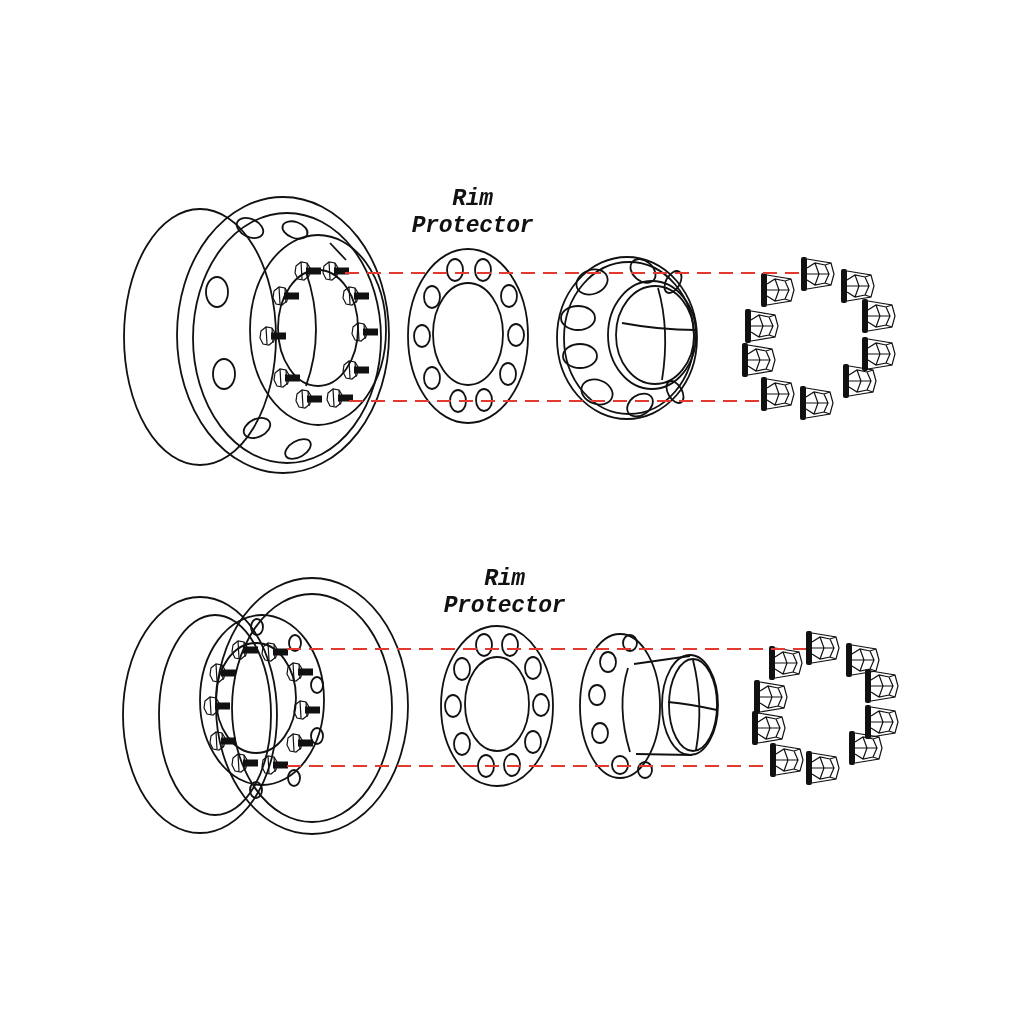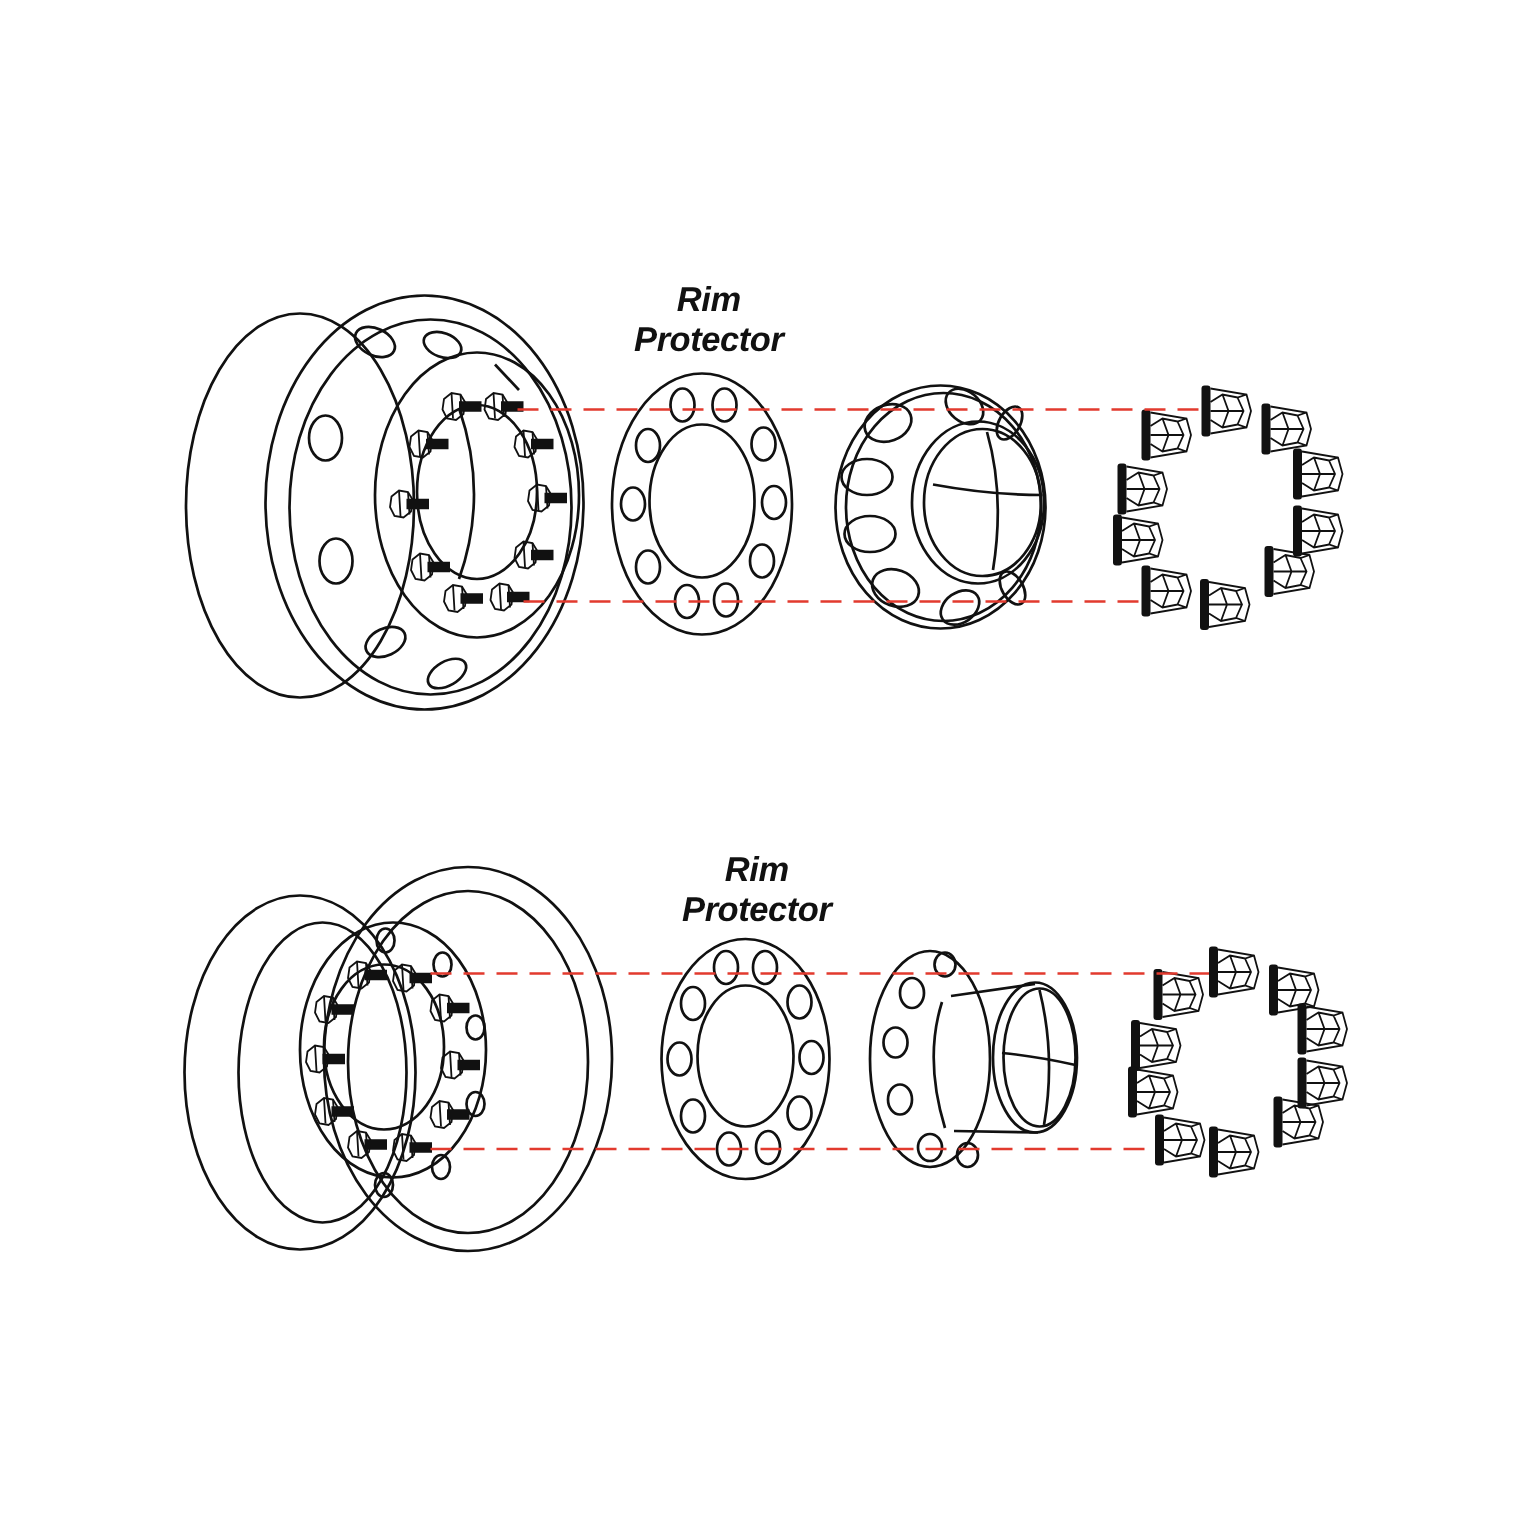--- a/index.html
+++ b/index.html
@@ -1,18 +1,18 @@
 <!DOCTYPE html>
 <html><head>
 <meta charset="utf-8">
 <style>
   html, body { margin:0; padding:0; background:#ffffff; }
   body { width:1024px; height:1024px; position:relative; overflow:hidden; font-family:"Liberation Sans", sans-serif; }
   svg { position:absolute; left:0; top:0; }
-  .lbl { position:absolute; font-family:Liberation Sans, sans-serif; font-style:italic; font-weight:bold; font-size:23px; line-height:27px; text-align:center; color:#111; letter-spacing:-0.3px; }
+  .lbl { position:absolute; font-family:Liberation Mono, monospace; font-style:italic; font-weight:bold; font-size:23px; line-height:27px; text-align:center; color:#111; letter-spacing:-0.3px; }
   .k { fill:none; stroke:#111; stroke-width:1.8; }
   .kt { fill:none; stroke:#111; stroke-width:1.2; }
   .dash { stroke:#e23a2e; stroke-width:1.8; stroke-dasharray:14 8; fill:none; }
 </style>
 </head>
 <body>
 
 <div class="lbl" style="left:400px; top:186px; width:145px;">
   <div>Rim</div>
   <div>Protector</div>

